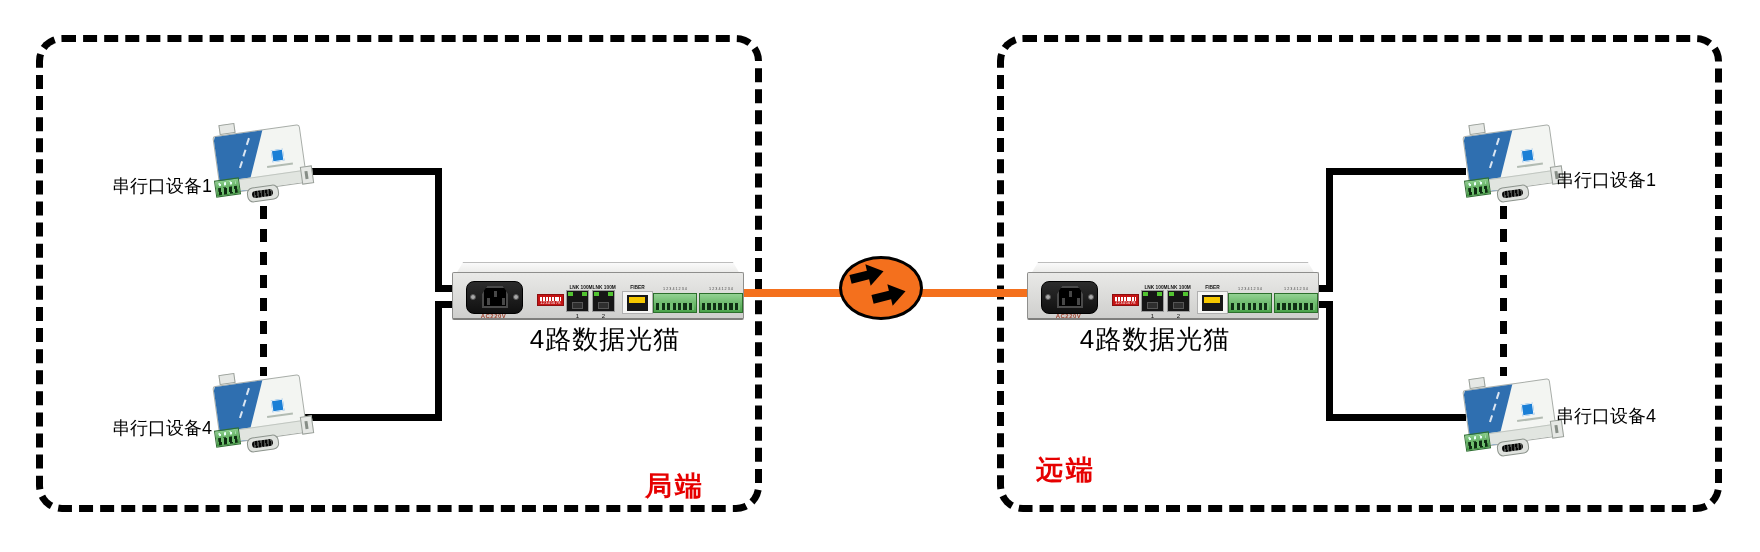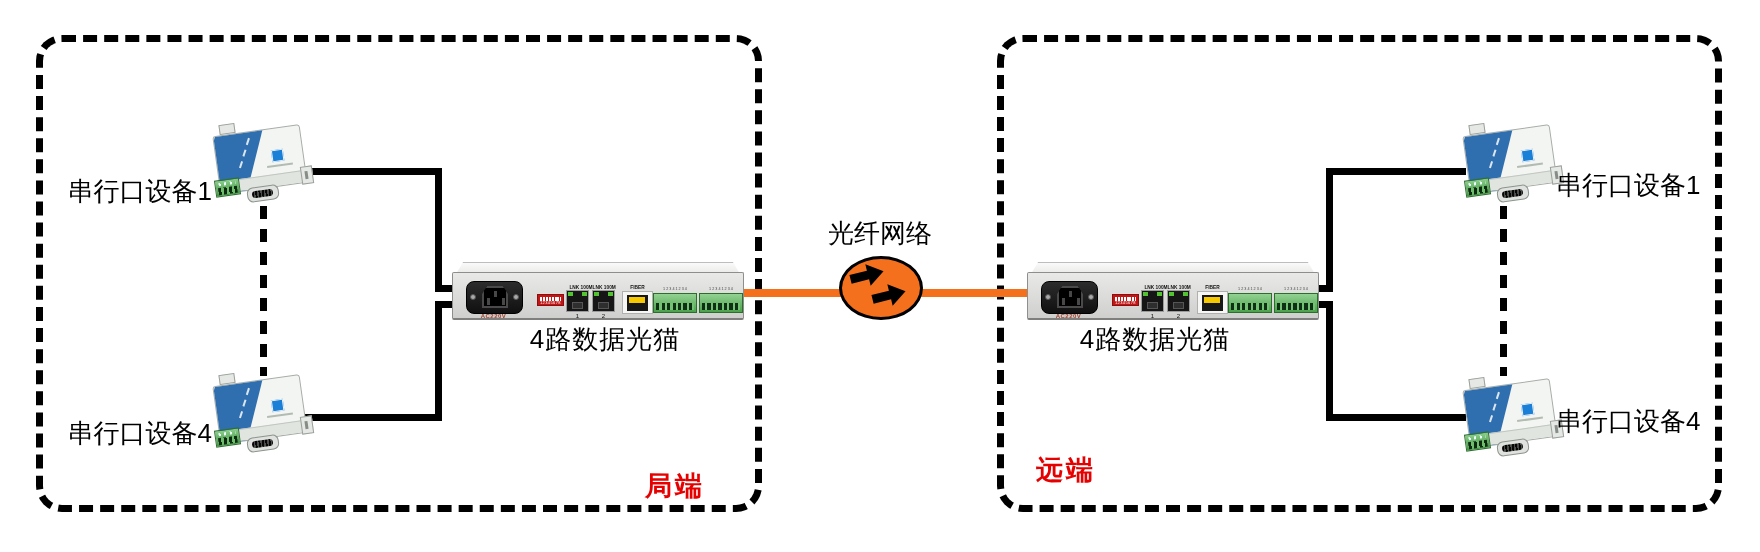--- a/index.html
+++ b/index.html
@@ -4,21 +4,21 @@
 <style>
   html,body{margin:0;padding:0;background:#fff;}
   .canvas{position:relative;width:1760px;height:552px;background:#fff;overflow:hidden;
           font-family:"Liberation Sans","DejaVu Sans",sans-serif;}
   .region-box{position:absolute;box-sizing:border-box;border:7px dashed #000;border-radius:26px;}
   .box-local{left:36px;top:35px;width:726px;height:477px;}
   .box-remote{left:997px;top:35px;width:725px;height:477px;}
   .region-label{position:absolute;font-size:27px;font-weight:700;color:#e60000;letter-spacing:3px;}
   .lbl-local{left:645px;top:468px;}
   .lbl-remote{left:1036px;top:452px;}
-  .dev-label{position:absolute;font-size:26px;color:#000;white-space:nowrap;}
+  .dev-label{position:absolute;font-size:18px;color:#000;white-space:nowrap;}
   .lbl-l1{left:58px;top:174px;width:154px;text-align:right;}
   .lbl-l4{left:58px;top:416px;width:154px;text-align:right;}
   .lbl-r1{left:1556px;top:168px;width:170px;}
   .lbl-r4{left:1556px;top:404px;width:170px;}
   .modem-label{position:absolute;font-size:26px;color:#000;text-align:center;letter-spacing:1px;}
   .mlbl-local{left:520px;top:322px;width:170px;}
   .mlbl-remote{left:1070px;top:322px;width:170px;}
   .fiber-label{position:absolute;left:812px;top:216px;width:136px;text-align:center;font-size:26px;color:#000;}
   .wire{position:absolute;background:#000;}
   .dashwire{position:absolute;width:7px;
@@ -128,21 +128,20 @@
   <div class="fiber-ellipse">
     <svg width="78" height="58" viewBox="0 0 78 58">
       <g transform="translate(8,-2) rotate(-14 18 18)">
         <polygon points="0,13.5 18,13.5 18,7 34,18 18,29 18,22.5 0,22.5" fill="#000"></polygon>
       </g>
       <g transform="translate(30,18) rotate(-14 18 18)">
         <polygon points="0,13.5 18,13.5 18,7 34,18 18,29 18,22.5 0,22.5" fill="#000"></polygon>
       </g>
     </svg>
   </div>
-  <div class="fiber-label">光纤网络</div>
 
   <div class="sdev dev-l1">
     <div class="ear-t"></div>
     <div class="body">
       <div class="stripe"></div>
       <div class="tick k1"></div>
         <div class="tick k2"></div>
         <div class="tick k3"></div>
       <div class="front"></div>
       <div class="logo"></div>

